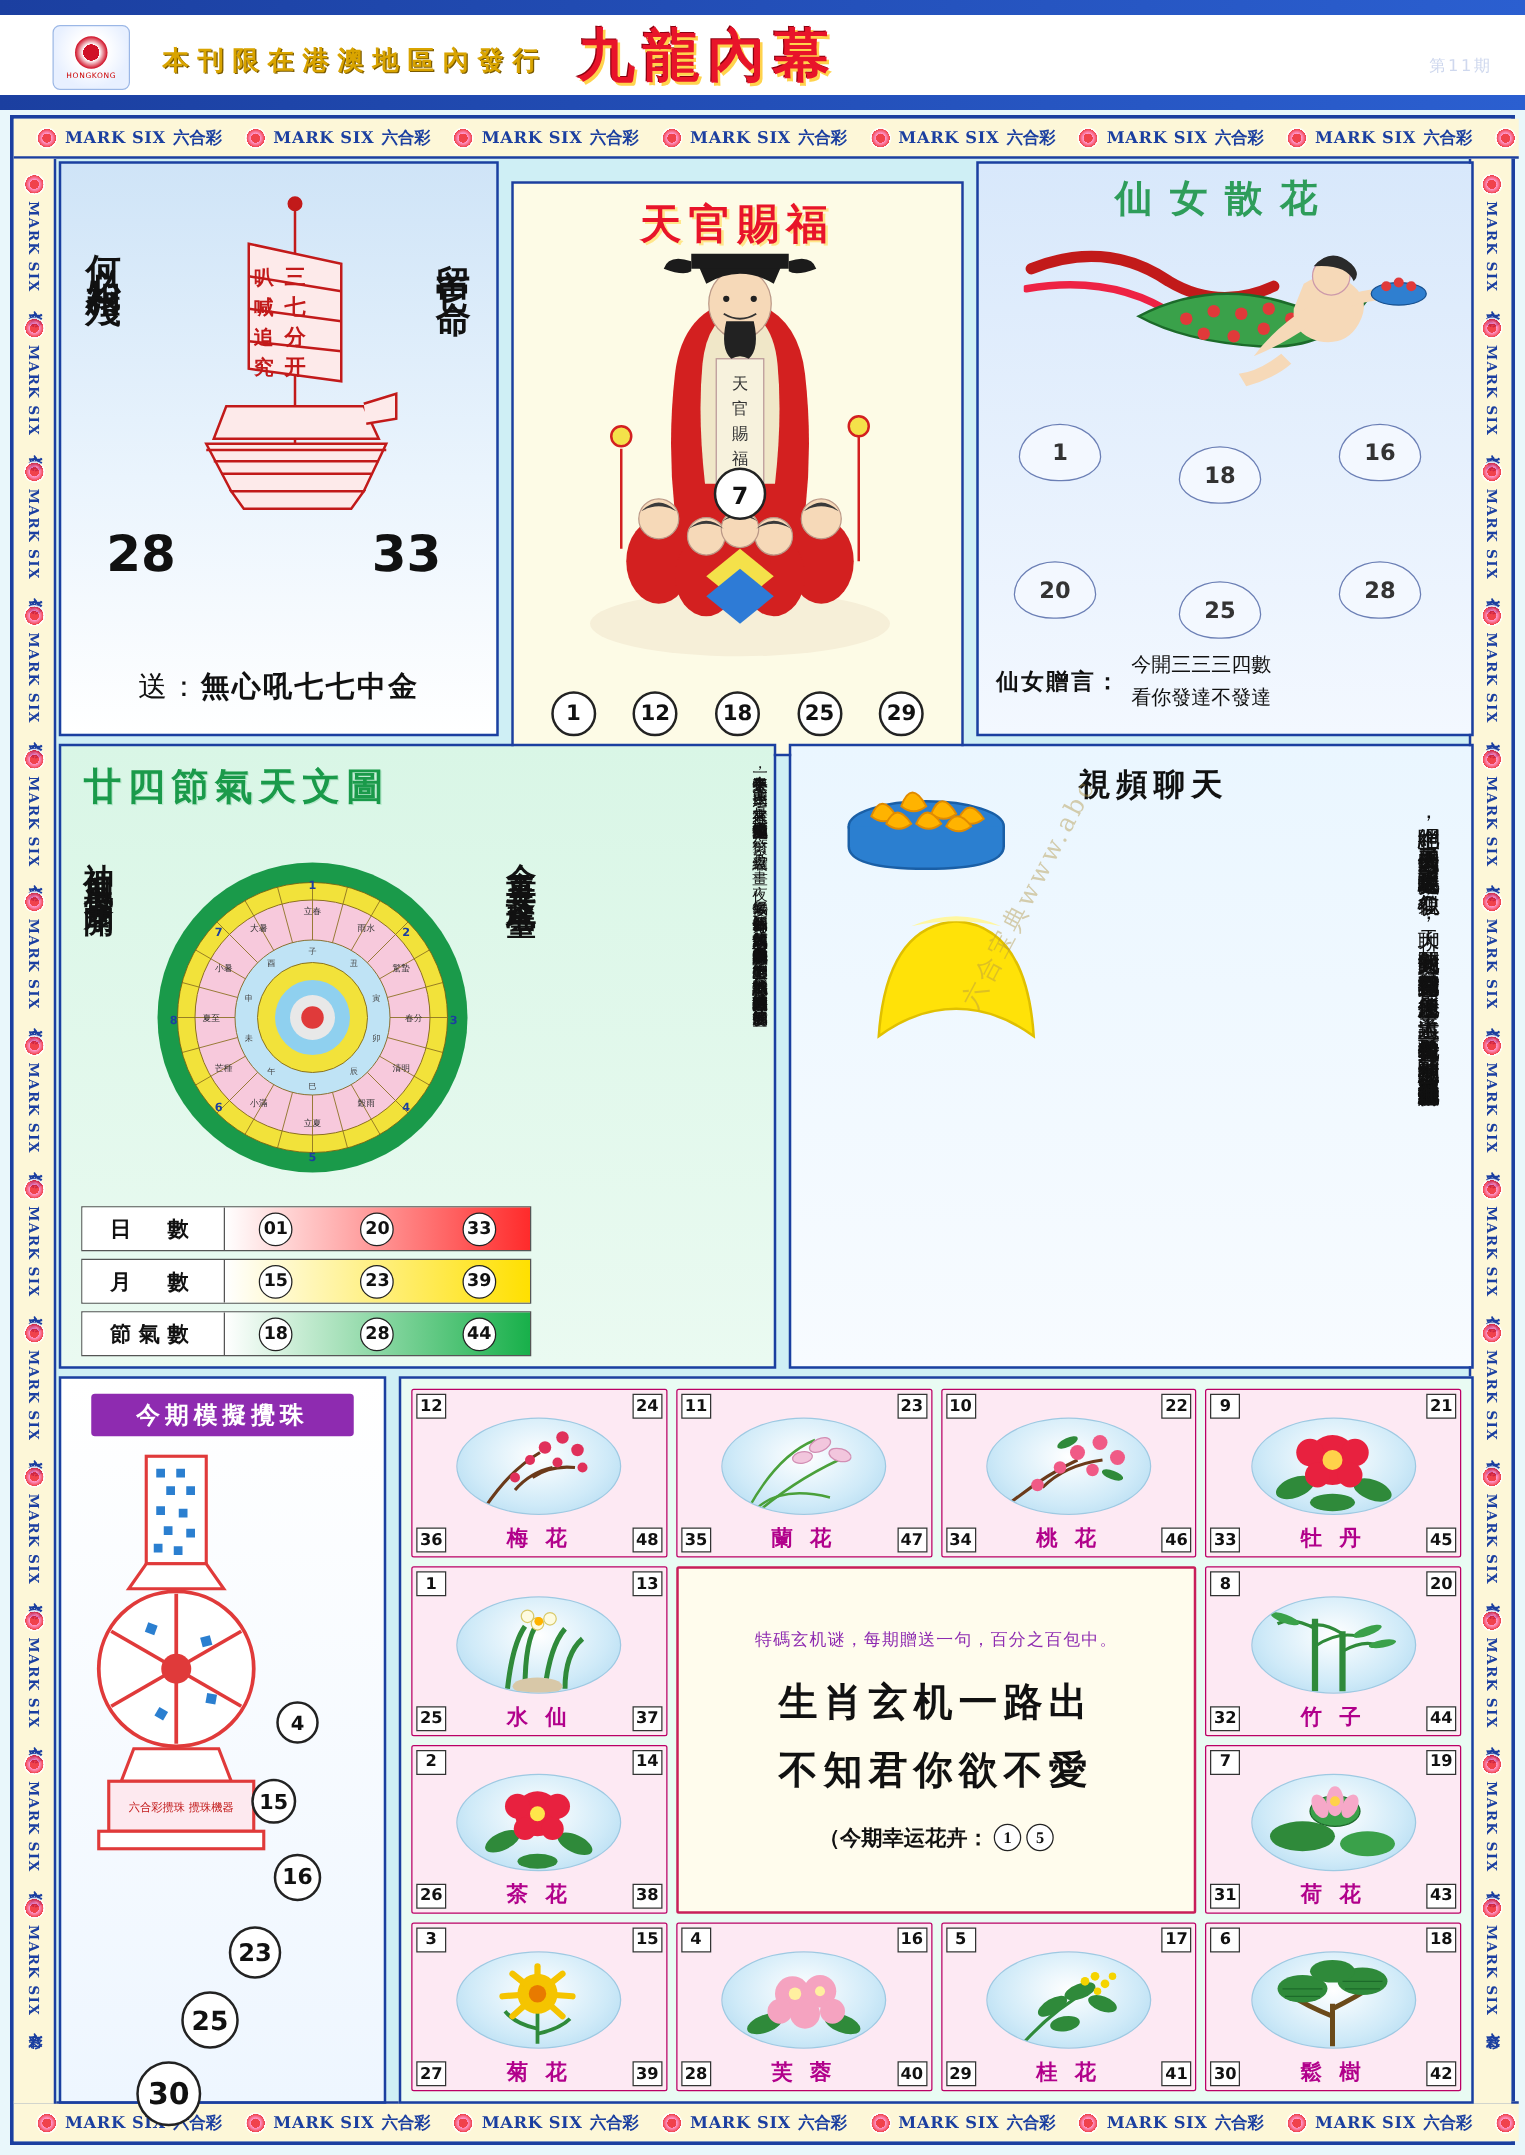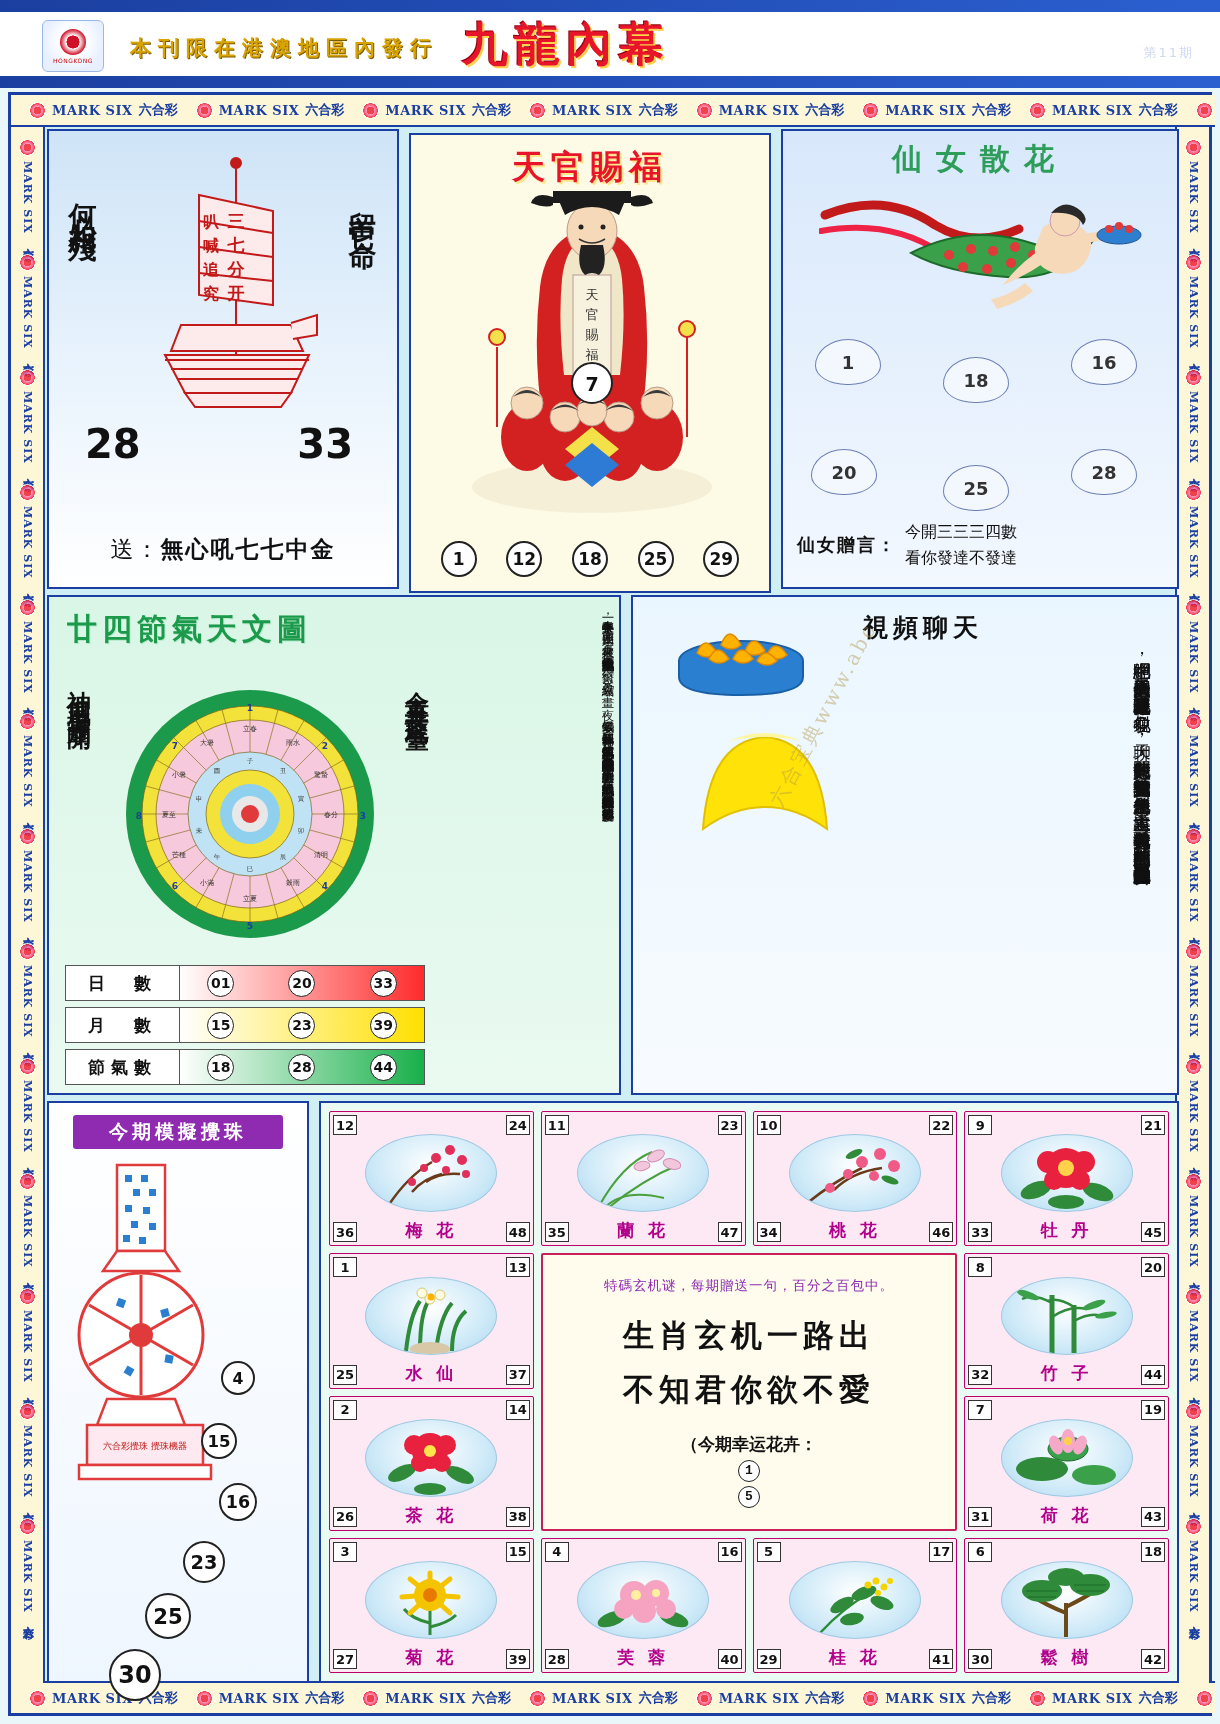--- a/index.html
+++ b/index.html
@@ -119,21 +119,21 @@
   .boat-num-l { position: absolute; left: 36px; top: 290px; font-size: 40px; font-weight: bold; color: #111; }
   .boat-num-r { position: absolute; right: 44px; top: 290px; font-size: 40px; font-weight: bold; color: #111; }
   .boat-bottom {
     position: absolute; left: 0; bottom: 22px; width: 100%;
     text-align: center; font-size: 23px; font-weight: bold; color: #111;
     font-family: "DejaVu Serif", serif; letter-spacing: 2px;
   }
   .boat-bottom .lbl { font-weight: normal; }
   .boat-art { position: absolute; left: 92px; top: 24px; width: 180px; height: 270px; }
   .p-god {
-    left: 362px; top: 4px; width: 362px; height: 460px;
+    left: 362px; top: 16px; width: 362px; height: 460px;
     background: #fdfbe6;
   }
   .god-title {
     position: absolute; left: 0; top: 10px; width: 100%; text-align: center;
     font-size: 33px; font-weight: bold; color: #e8142a; letter-spacing: 6px;
     font-family: "DejaVu Serif", serif;
     text-shadow: 2px 2px 0 #ffe68a;
   }
   .god-art { position: absolute; left: 50px; top: 52px; width: 262px; height: 330px; }
   .god-balls {
@@ -304,21 +304,21 @@
   .center-note {
     font-size: 13.5px; color: #8e2bb0; letter-spacing: 1px; font-family: "DejaVu Serif", serif;
     margin-bottom: 14px;
   }
   .center-l1, .center-l2 {
     font-size: 31px; font-weight: bold; color: #111; letter-spacing: 5px;
     font-family: "DejaVu Serif", serif; margin: 6px 0;
   }
   .center-foot {
     margin-top: 16px; font-size: 17px; font-weight: bold; color: #111;
-    font-family: Liberation Mono, monospace; display: flex; align-items: center; gap: 4px; flex-direction: column;
+    font-family: Liberation Serif, serif; display: flex; align-items: center; gap: 4px;
   }
   .mini-ball {
     display: inline-flex; width: 22px; height: 22px; border-radius: 50%;
     border: 1.5px solid #222; background: #fff;
     align-items: center; justify-content: center; font-size: 13px; font-weight: bold;
   }
 </style>
 </head>
 <body>
 

